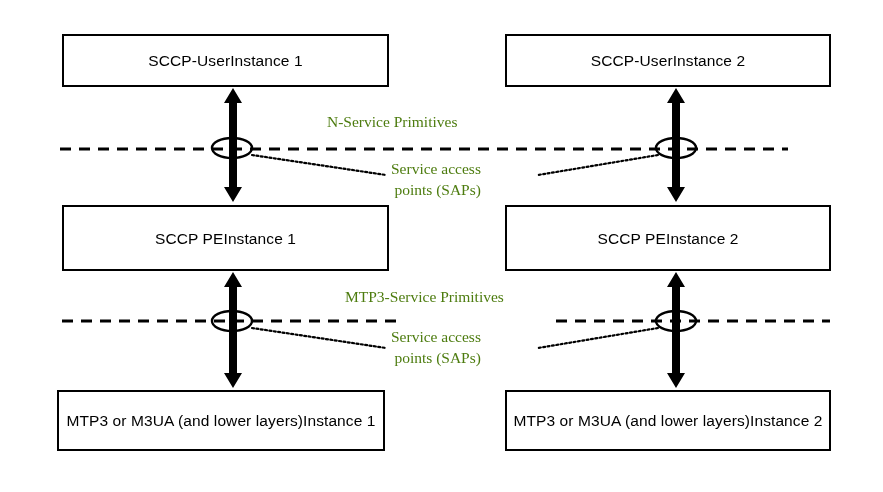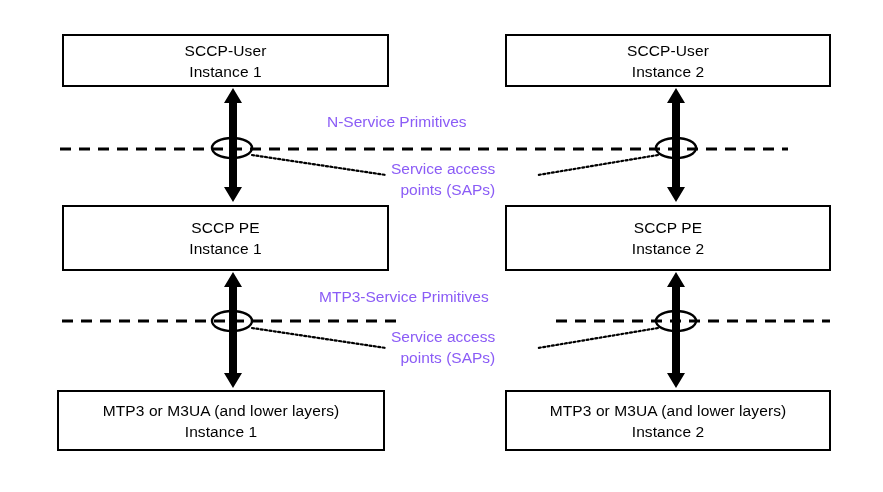--- a/index.html
+++ b/index.html
@@ -17,39 +17,38 @@
     height: 492px;
     background: #ffffff;
     overflow: hidden;
   }
   .box {
     position: absolute;
     box-sizing: border-box;
     border: 2px solid #000000;
     background: #ffffff;
     display: flex;
-    flex-direction: column;
     align-items: center;
     justify-content: center;
     text-align: center;
     color: #000000;
     font-family: "Liberation Sans", sans-serif;
     font-size: 15.5px;
     line-height: 21px;
     letter-spacing: 0.1px;
     z-index: 4;
   }
   .box .line1, .box .line2 {
     display: block;
     white-space: nowrap;
   }
   .label {
     position: absolute;
-    color: #8b5cf6;
-    font-family: Liberation Sans, sans-serif;
+    color: #4d7c0f;
+    font-family: Liberation Serif, serif;
     font-size: 15.5px;
     line-height: 21px;
     white-space: nowrap;
     z-index: 6;
   }
   .label.two-line {
     white-space: normal;
     text-align: right;
   }
   .svg-layer {
@@ -125,21 +124,21 @@
     <g>
       <ellipse id="el-sap-ellipse-upper-left" fill="none" stroke="#000000" stroke-width="2.4" cx="232" cy="148" rx="20" ry="10"></ellipse>
       <ellipse id="el-sap-ellipse-upper-right" fill="none" stroke="#000000" stroke-width="2.4" cx="676" cy="148" rx="20" ry="10"></ellipse>
       <ellipse id="el-sap-ellipse-lower-left" fill="none" stroke="#000000" stroke-width="2.4" cx="232" cy="321" rx="20" ry="10"></ellipse>
       <ellipse id="el-sap-ellipse-lower-right" fill="none" stroke="#000000" stroke-width="2.4" cx="676" cy="321" rx="20" ry="10"></ellipse>
     </g>
   </svg>
 
   <div class="label" id="lbl-n-service-primitives" style="left: 327px; top: 111px;">N-Service Primitives</div>
 
-  <div class="label" id="lbl-mtp3-service-primitives" style="left: 319px; top: 286px;">MTP3-Service Primitives</div>
+  <div class="label" id="lbl-mtp3-service-primitives" style="left: 345px; top: 286px;">MTP3-Service Primitives</div>
 
   <div class="label two-line" id="lbl-sap-upper" style="left: 391px; top: 158px;">
     <span>Service access</span><br>
     <span>points (SAPs)</span>
   </div>
 
   <div class="label two-line" id="lbl-sap-lower" style="left: 391px; top: 326px;">
     <span>Service access</span><br>
     <span>points (SAPs)</span>
   </div>

